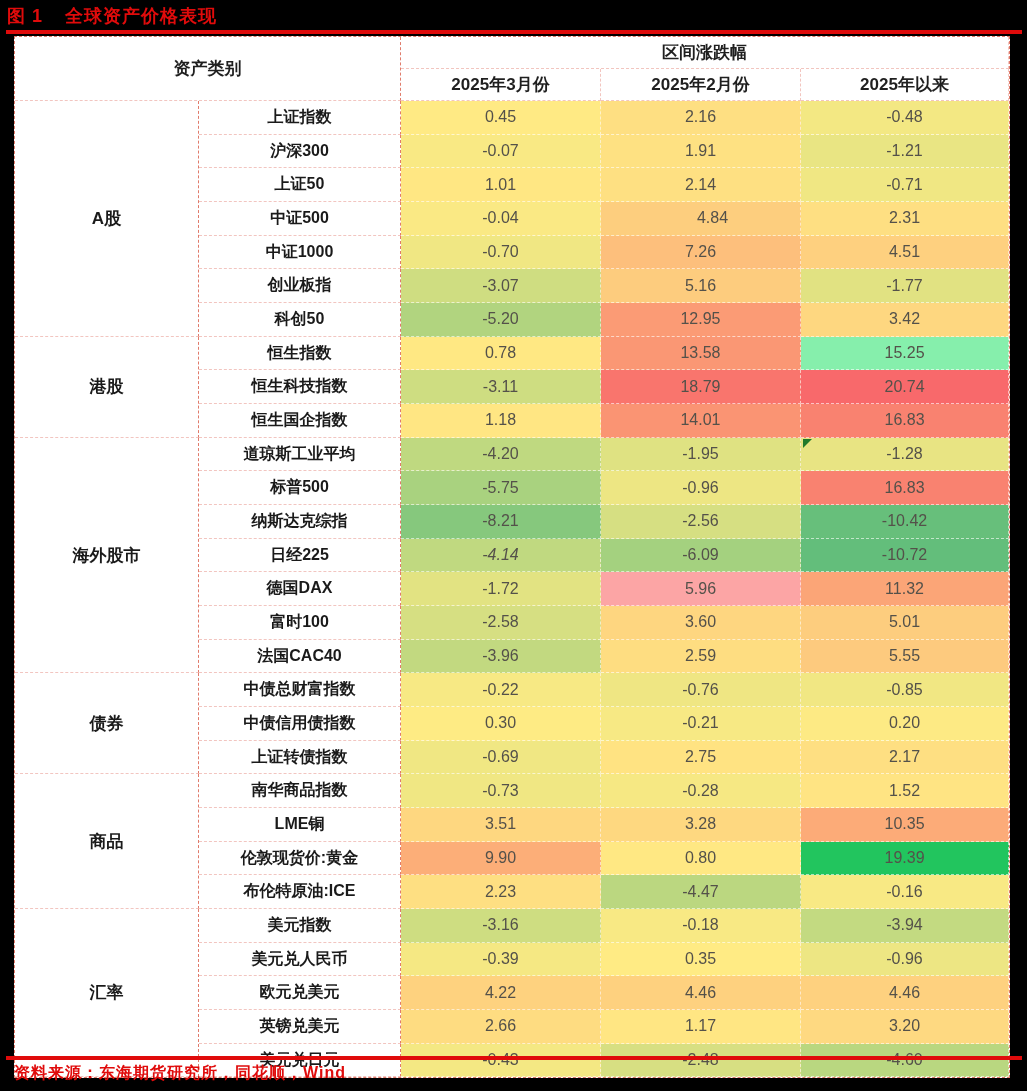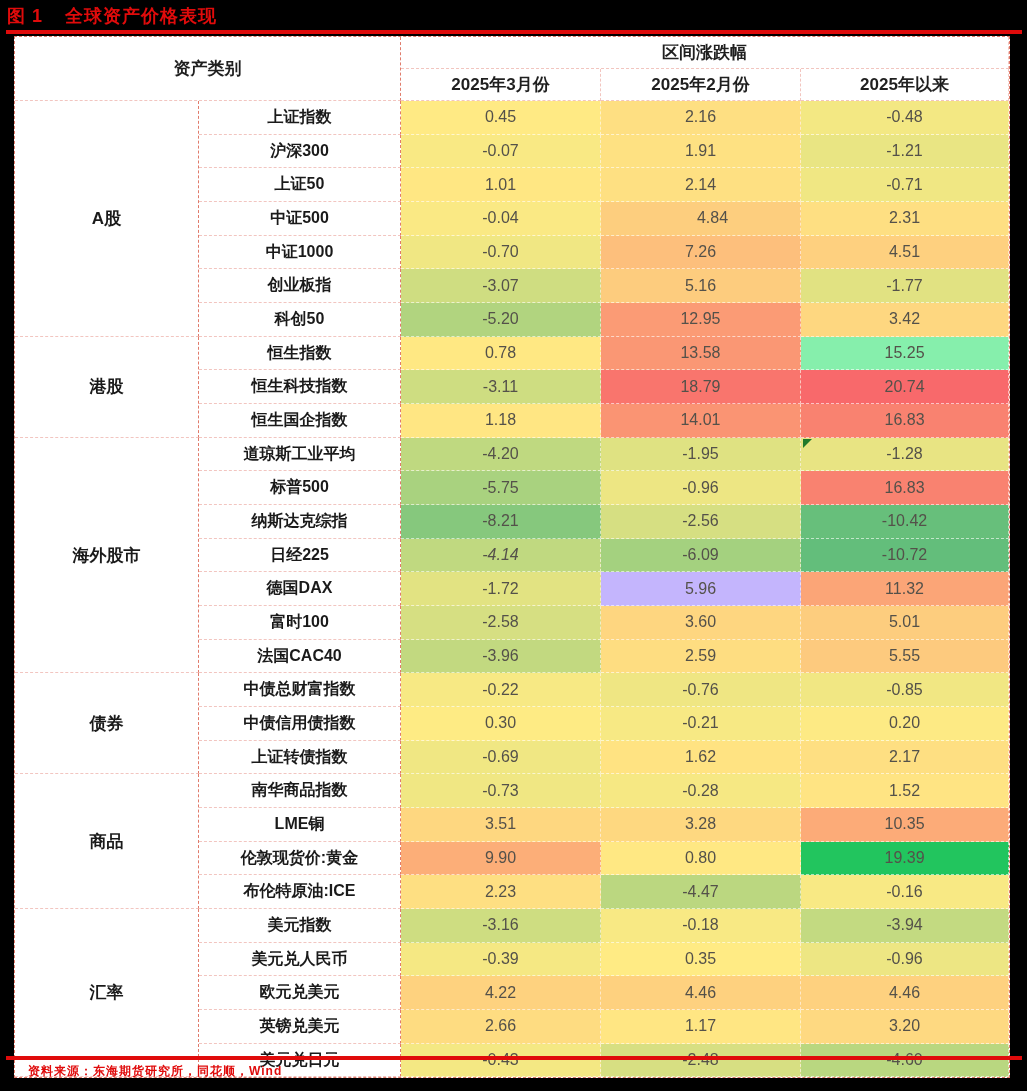--- a/index.html
+++ b/index.html
@@ -55,22 +55,22 @@
     border-right:1px dashed rgba(255,245,240,.65);
     border-bottom:1px dashed rgba(255,255,255,.6);
     position:relative;
   }
   .cell-marker{
     position:absolute;left:2px;top:1px;width:0;height:0;
     border-top:9px solid var(--marker,#217a2b);
     border-right:9px solid transparent;
   }
   .footer{
-    position:absolute;left:28px;top:1063px;
-    color:var(--accent,#e00b0b);font-size:12px;font-weight:bold;
+    position:absolute;left:14px;top:1063px;
+    color:var(--accent,#e00b0b);font-size:16px;font-weight:bold;
     letter-spacing:1px;
   }
 </style>
 </head>
 <body style="--page-bg: #000000; --accent: #e00b0b; --marker: #217a2b;">
 
 <div class="titlebar">
   <span>图 1</span>
   <span>全球资产价格表现</span>
 </div>
@@ -179,21 +179,21 @@
       </tr>
       <tr>
         <td class="name">日经225</td>
         <td class="val" style="background: rgb(192, 217, 128); font-style: italic;">-4.14</td>
         <td class="val" style="background: rgb(164, 209, 127);">-6.09</td>
         <td class="val" style="background: rgb(99, 190, 123);">-10.72</td>
       </tr>
       <tr>
         <td class="name">德国DAX</td>
         <td class="val" style="background: rgb(226, 227, 130);">-1.72</td>
-        <td class="val" style="background: #c4b5fd;">5.96</td>
+        <td class="val" style="background: #fca5a5;">5.96</td>
         <td class="val" style="background: rgb(251, 165, 119);">11.32</td>
       </tr>
       <tr>
         <td class="name">富时100</td>
         <td class="val" style="background: rgb(214, 223, 130);">-2.58</td>
         <td class="val" style="background: rgb(254, 214, 128);">3.60</td>
         <td class="val" style="background: rgb(253, 205, 126);">5.01</td>
       </tr>
       <tr>
         <td class="name">法国CAC40</td>
@@ -210,21 +210,21 @@
       </tr>
       <tr>
         <td class="name">中债信用债指数</td>
         <td class="val" style="background: rgb(254, 235, 132);">0.30</td>
         <td class="val" style="background: rgb(247, 233, 132);">-0.21</td>
         <td class="val" style="background: rgb(253, 234, 132);">0.20</td>
       </tr>
       <tr>
         <td class="name">上证转债指数</td>
         <td class="val" style="background: rgb(240, 231, 131);">-0.69</td>
-        <td class="val" style="background: rgb(255, 227, 130);">1.62</td>
+        <td class="val" style="background: rgb(255, 227, 130);">2.75</td>
         <td class="val" style="background: rgb(254, 223, 130);">2.17</td>
       </tr>
       <tr>
         <td class="cat" rowspan="4">商品</td>
         <td class="name">南华商品指数</td>
         <td class="val" style="background: rgb(240, 231, 131);">-0.73</td>
         <td class="val" style="background: rgb(246, 232, 131);">-0.28</td>
         <td class="val" style="background: rgb(255, 228, 131);">1.52</td>
       </tr>
       <tr>

